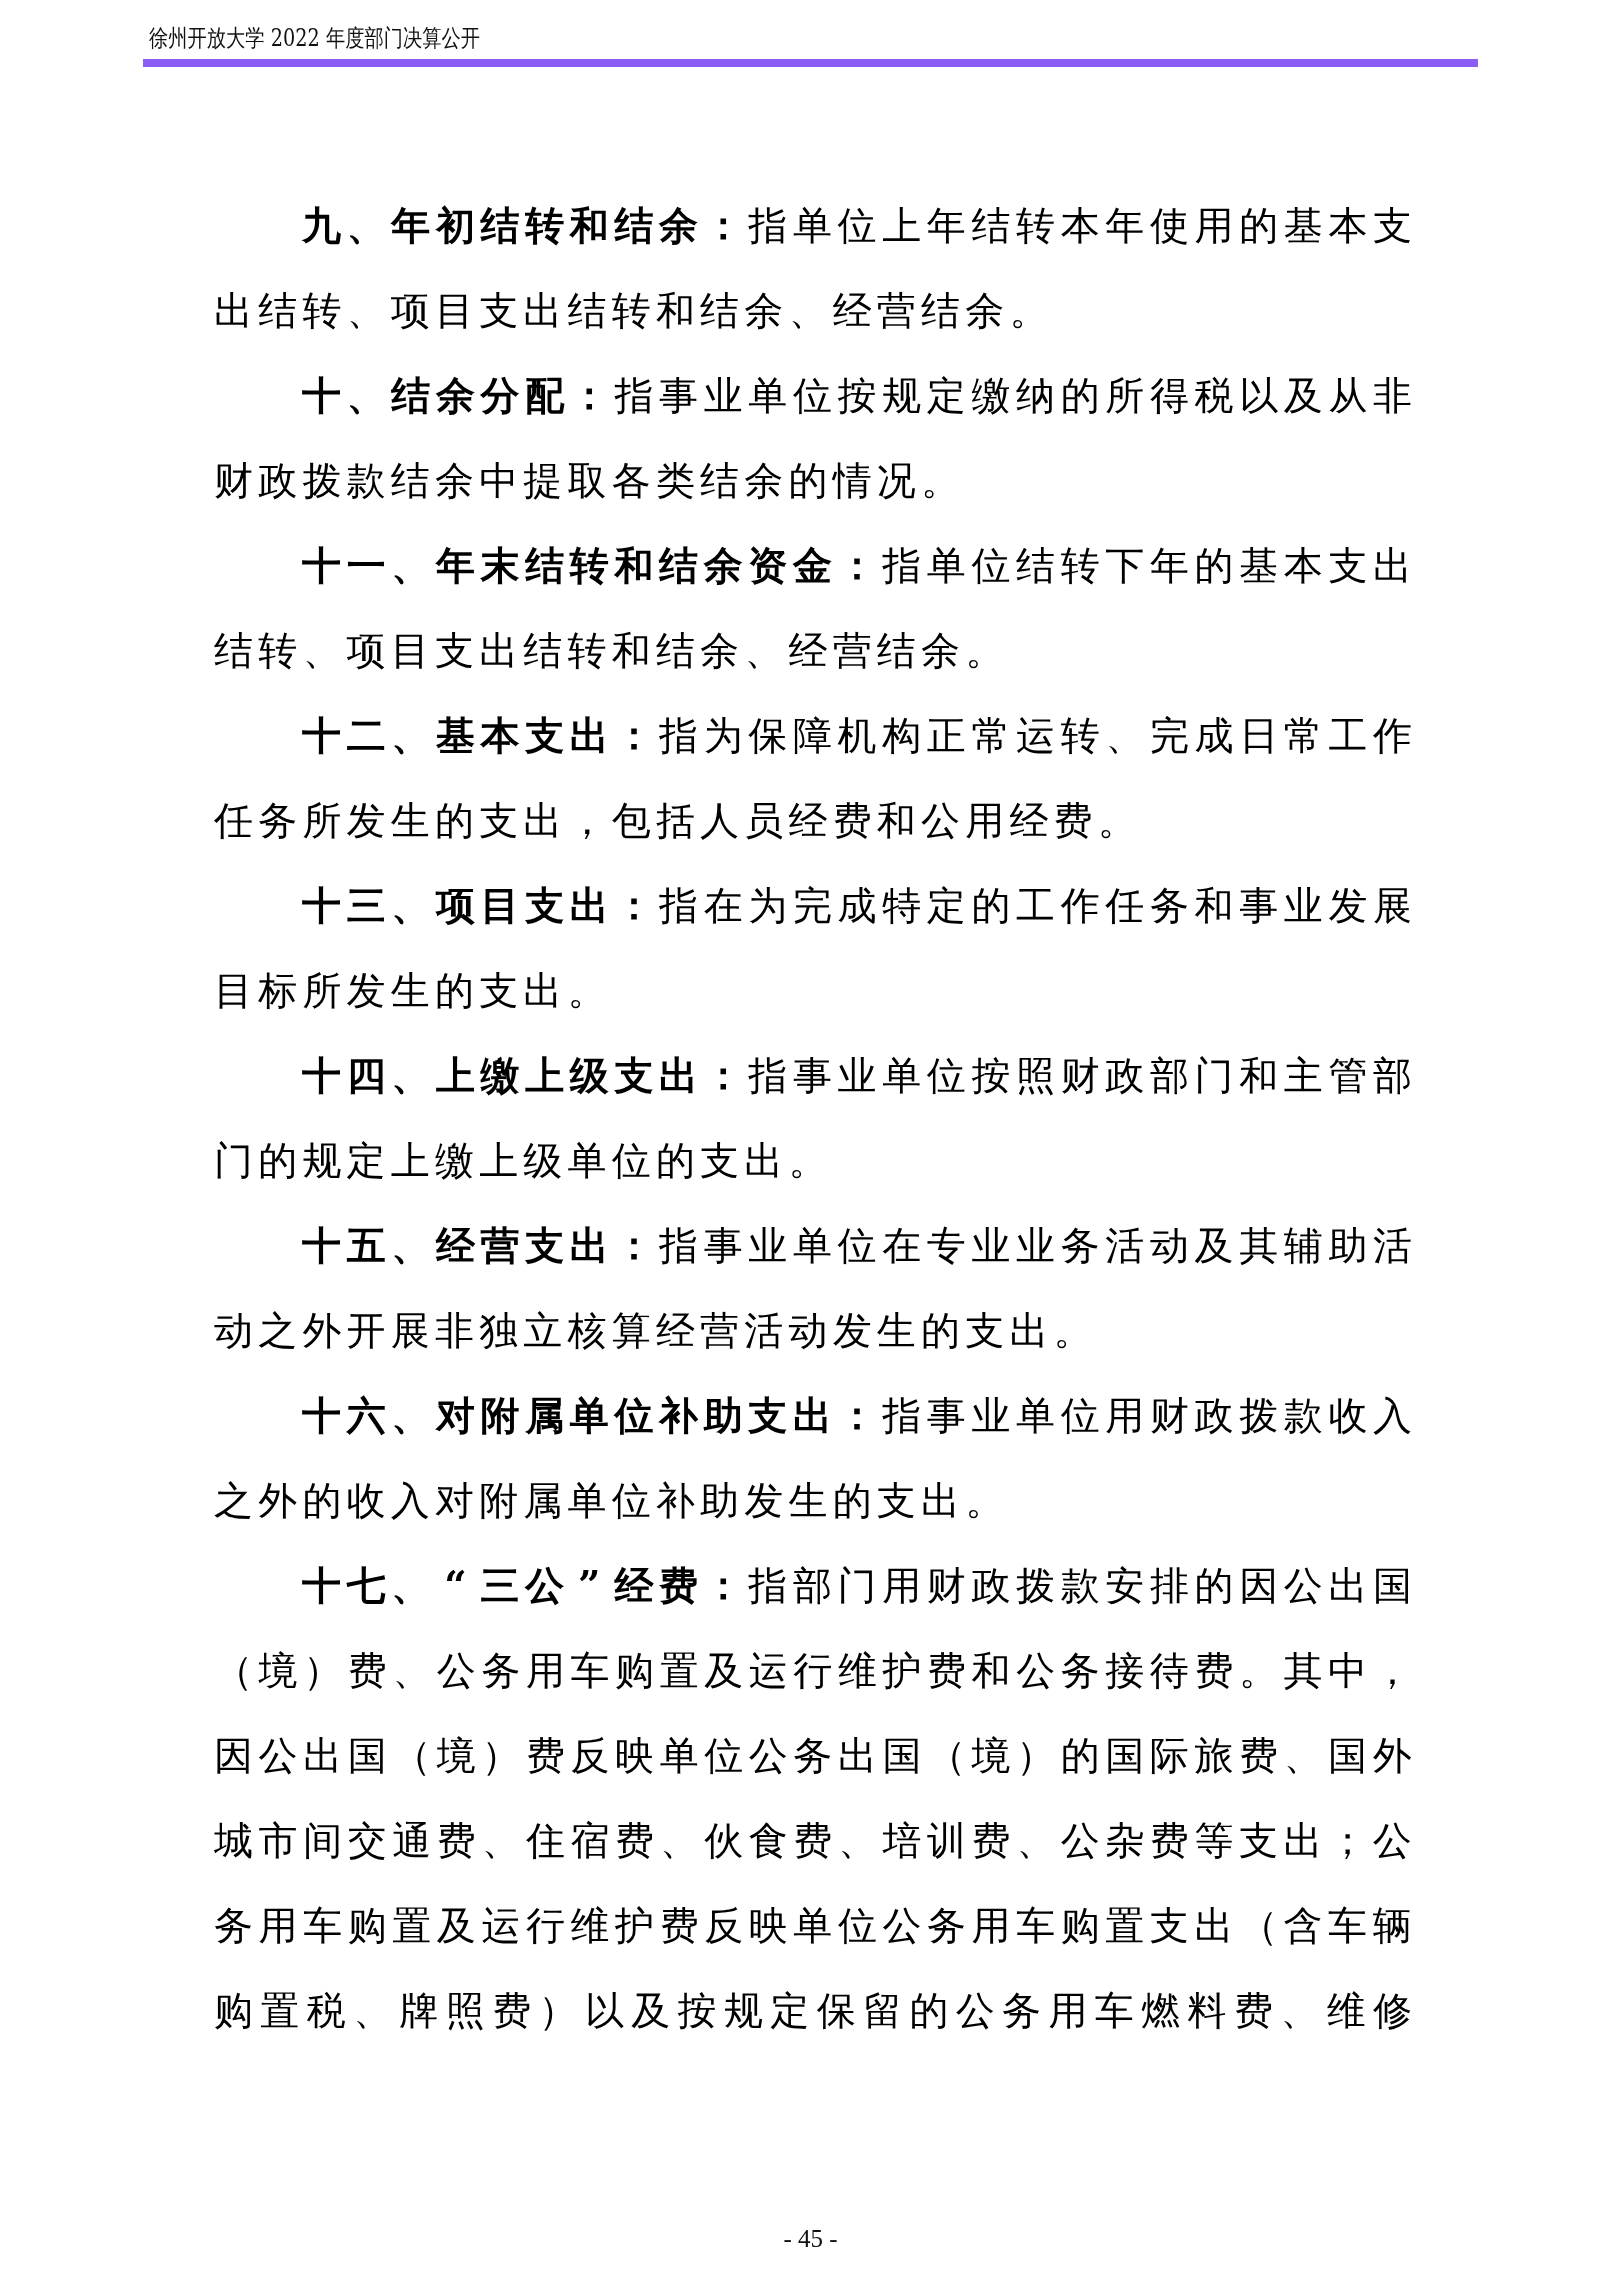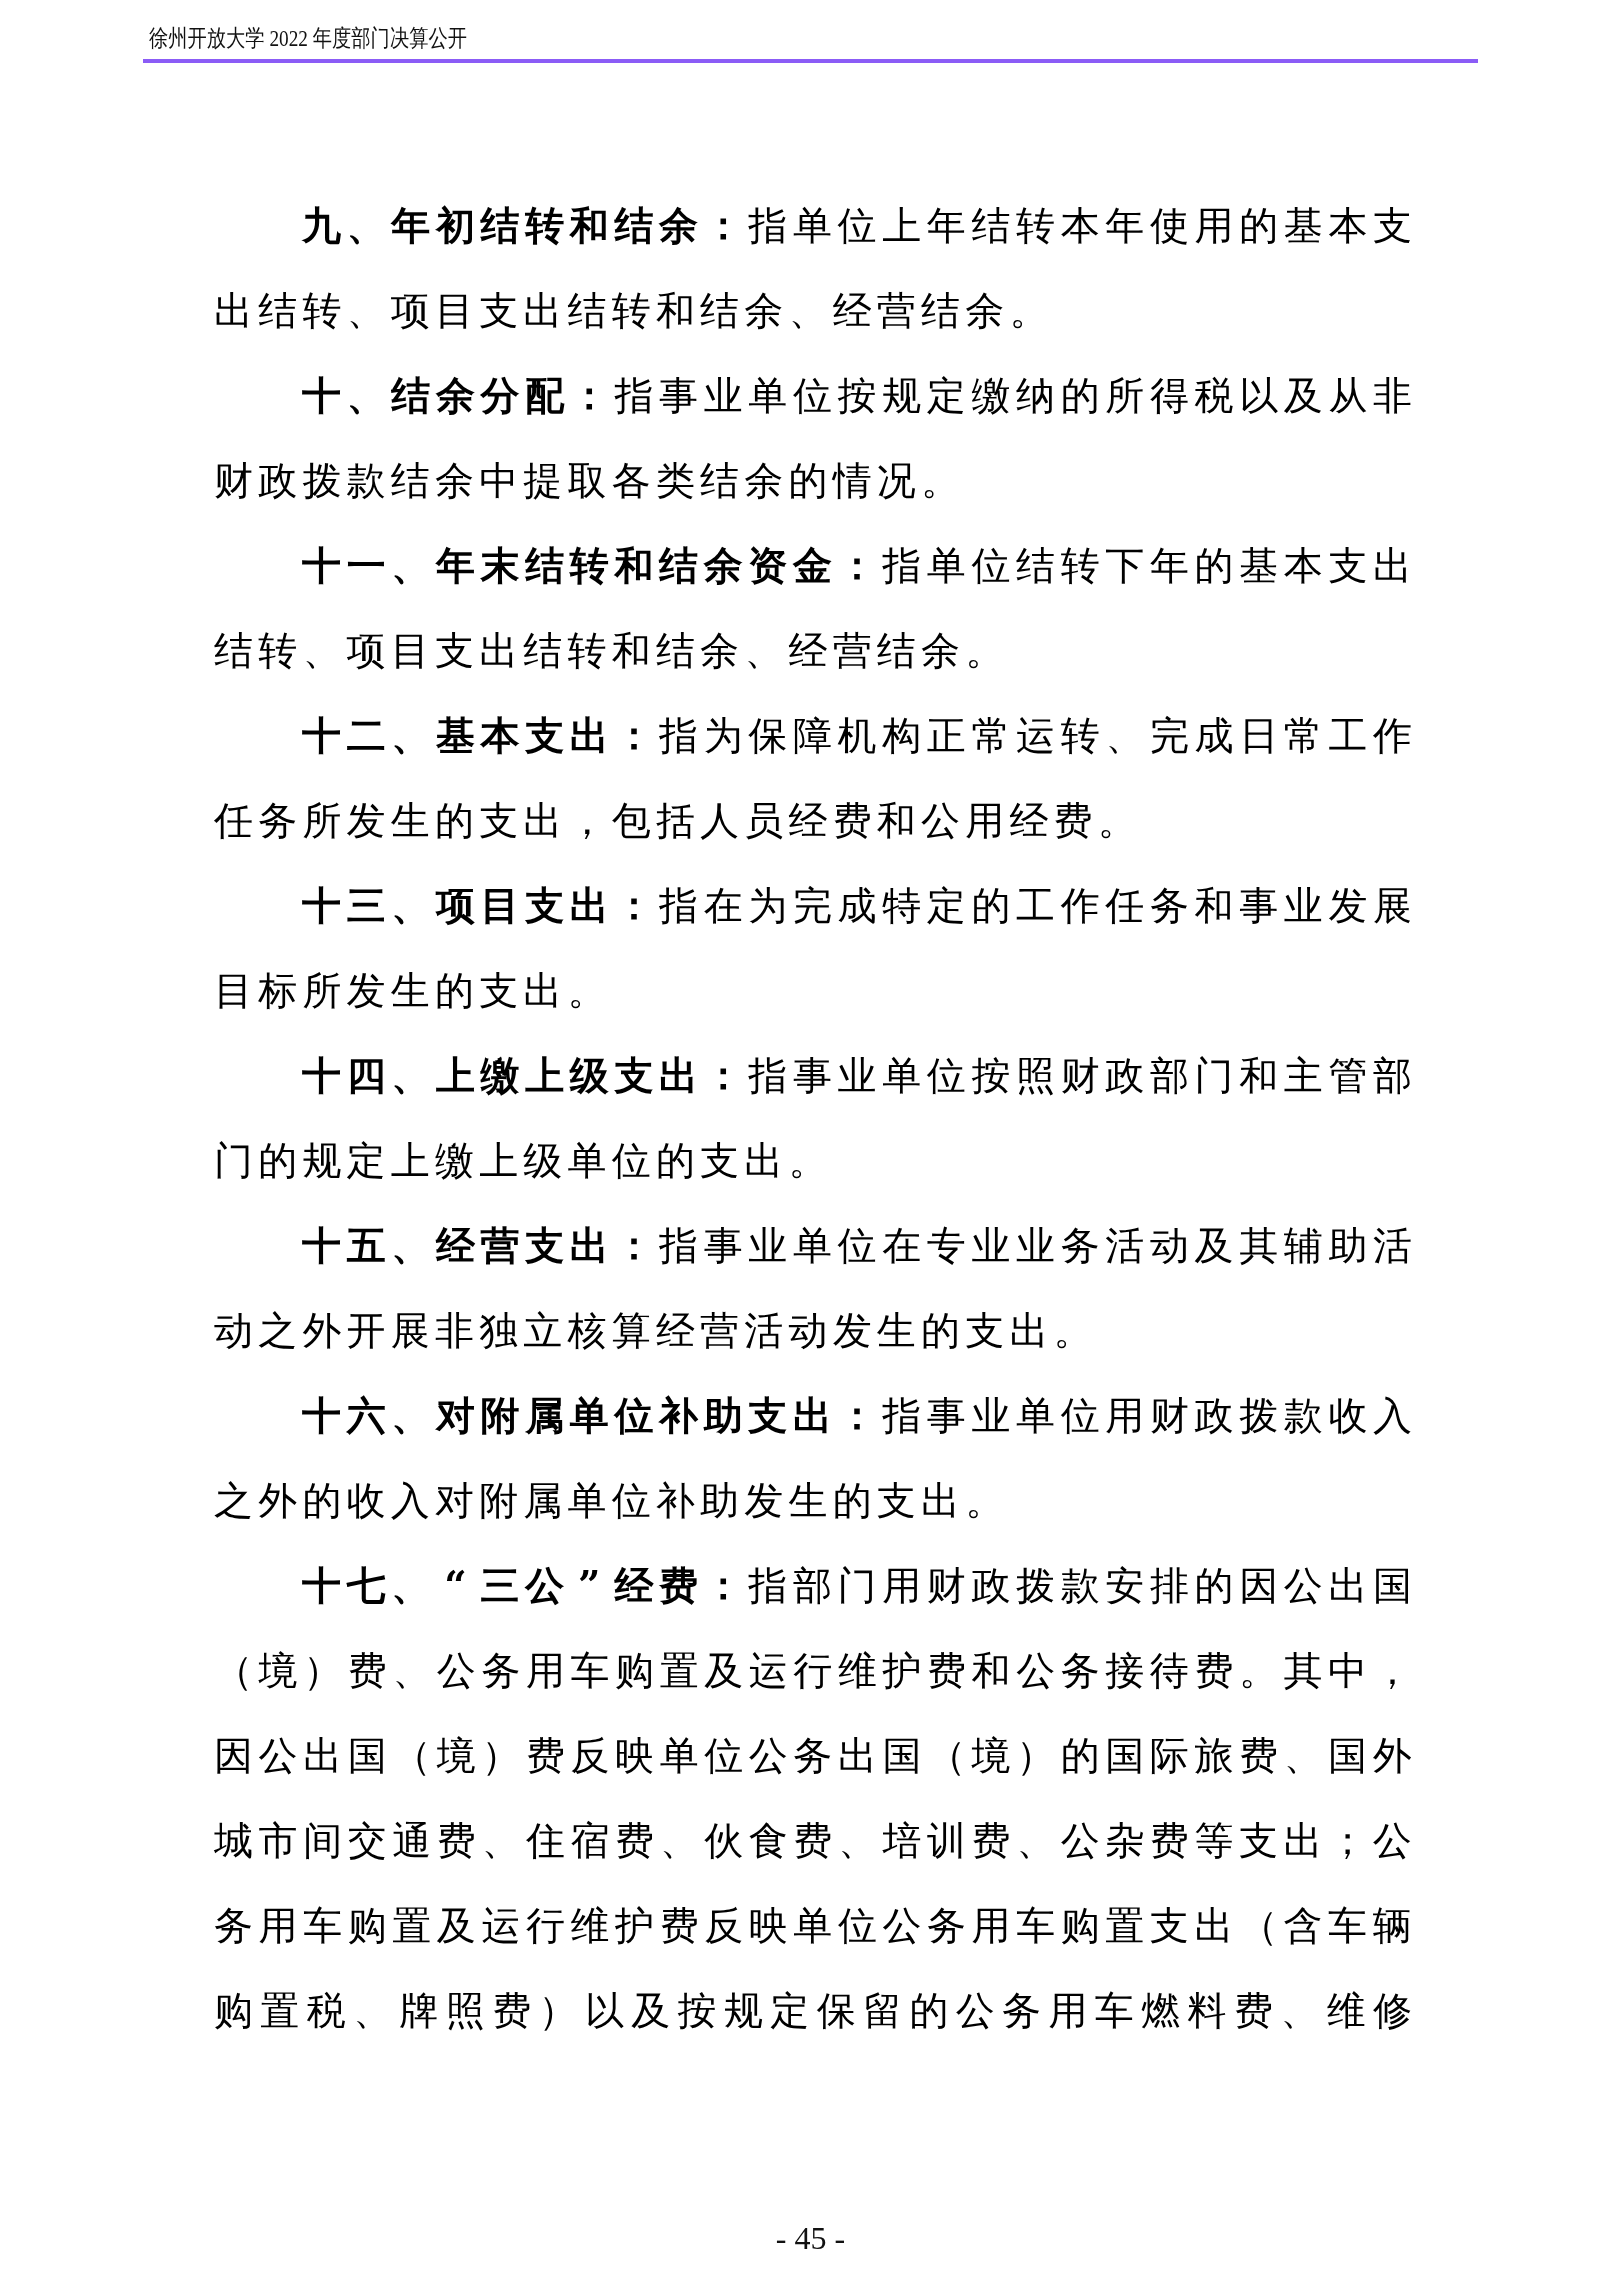--- a/index.html
+++ b/index.html
@@ -14,22 +14,21 @@
       overflow: hidden;
       font-family: "DejaVu Serif", "Liberation Serif", serif;
       color: #000000;
     }
     .page-header {
       position: absolute;
       left: 143px;
       top: 0;
       width: 1335px;
       height: 59px;
-      border-bottom: 4px solid #8b5cf6;
-      font-family: Liberation Serif, serif;
+      border-bottom: 8px solid #8b5cf6;
     }
     .header-title {
       position: absolute;
       left: 5.9px;
       top: 23.5px;
       font-size: 23.5px;
       line-height: 29px;
       letter-spacing: 0px;
       color: #111111;
       white-space: nowrap;
@@ -66,21 +65,21 @@
     }
     .ch.b {
       font-weight: bold;
     }
     .page-number {
       position: absolute;
       left: 0;
       width: 1621px;
       top: 2221px;
       text-align: center;
-      font-size: 32px;
+      font-size: 25px;
       line-height: 35px;
       color: #111111;
       font-family: "Liberation Serif", "DejaVu Serif", serif;
     }
   </style>
 </head>
 <body>
 
 <div class="page-header">
   <div class="header-title">徐州开放大学 2022 年度部门决算公开</div>

